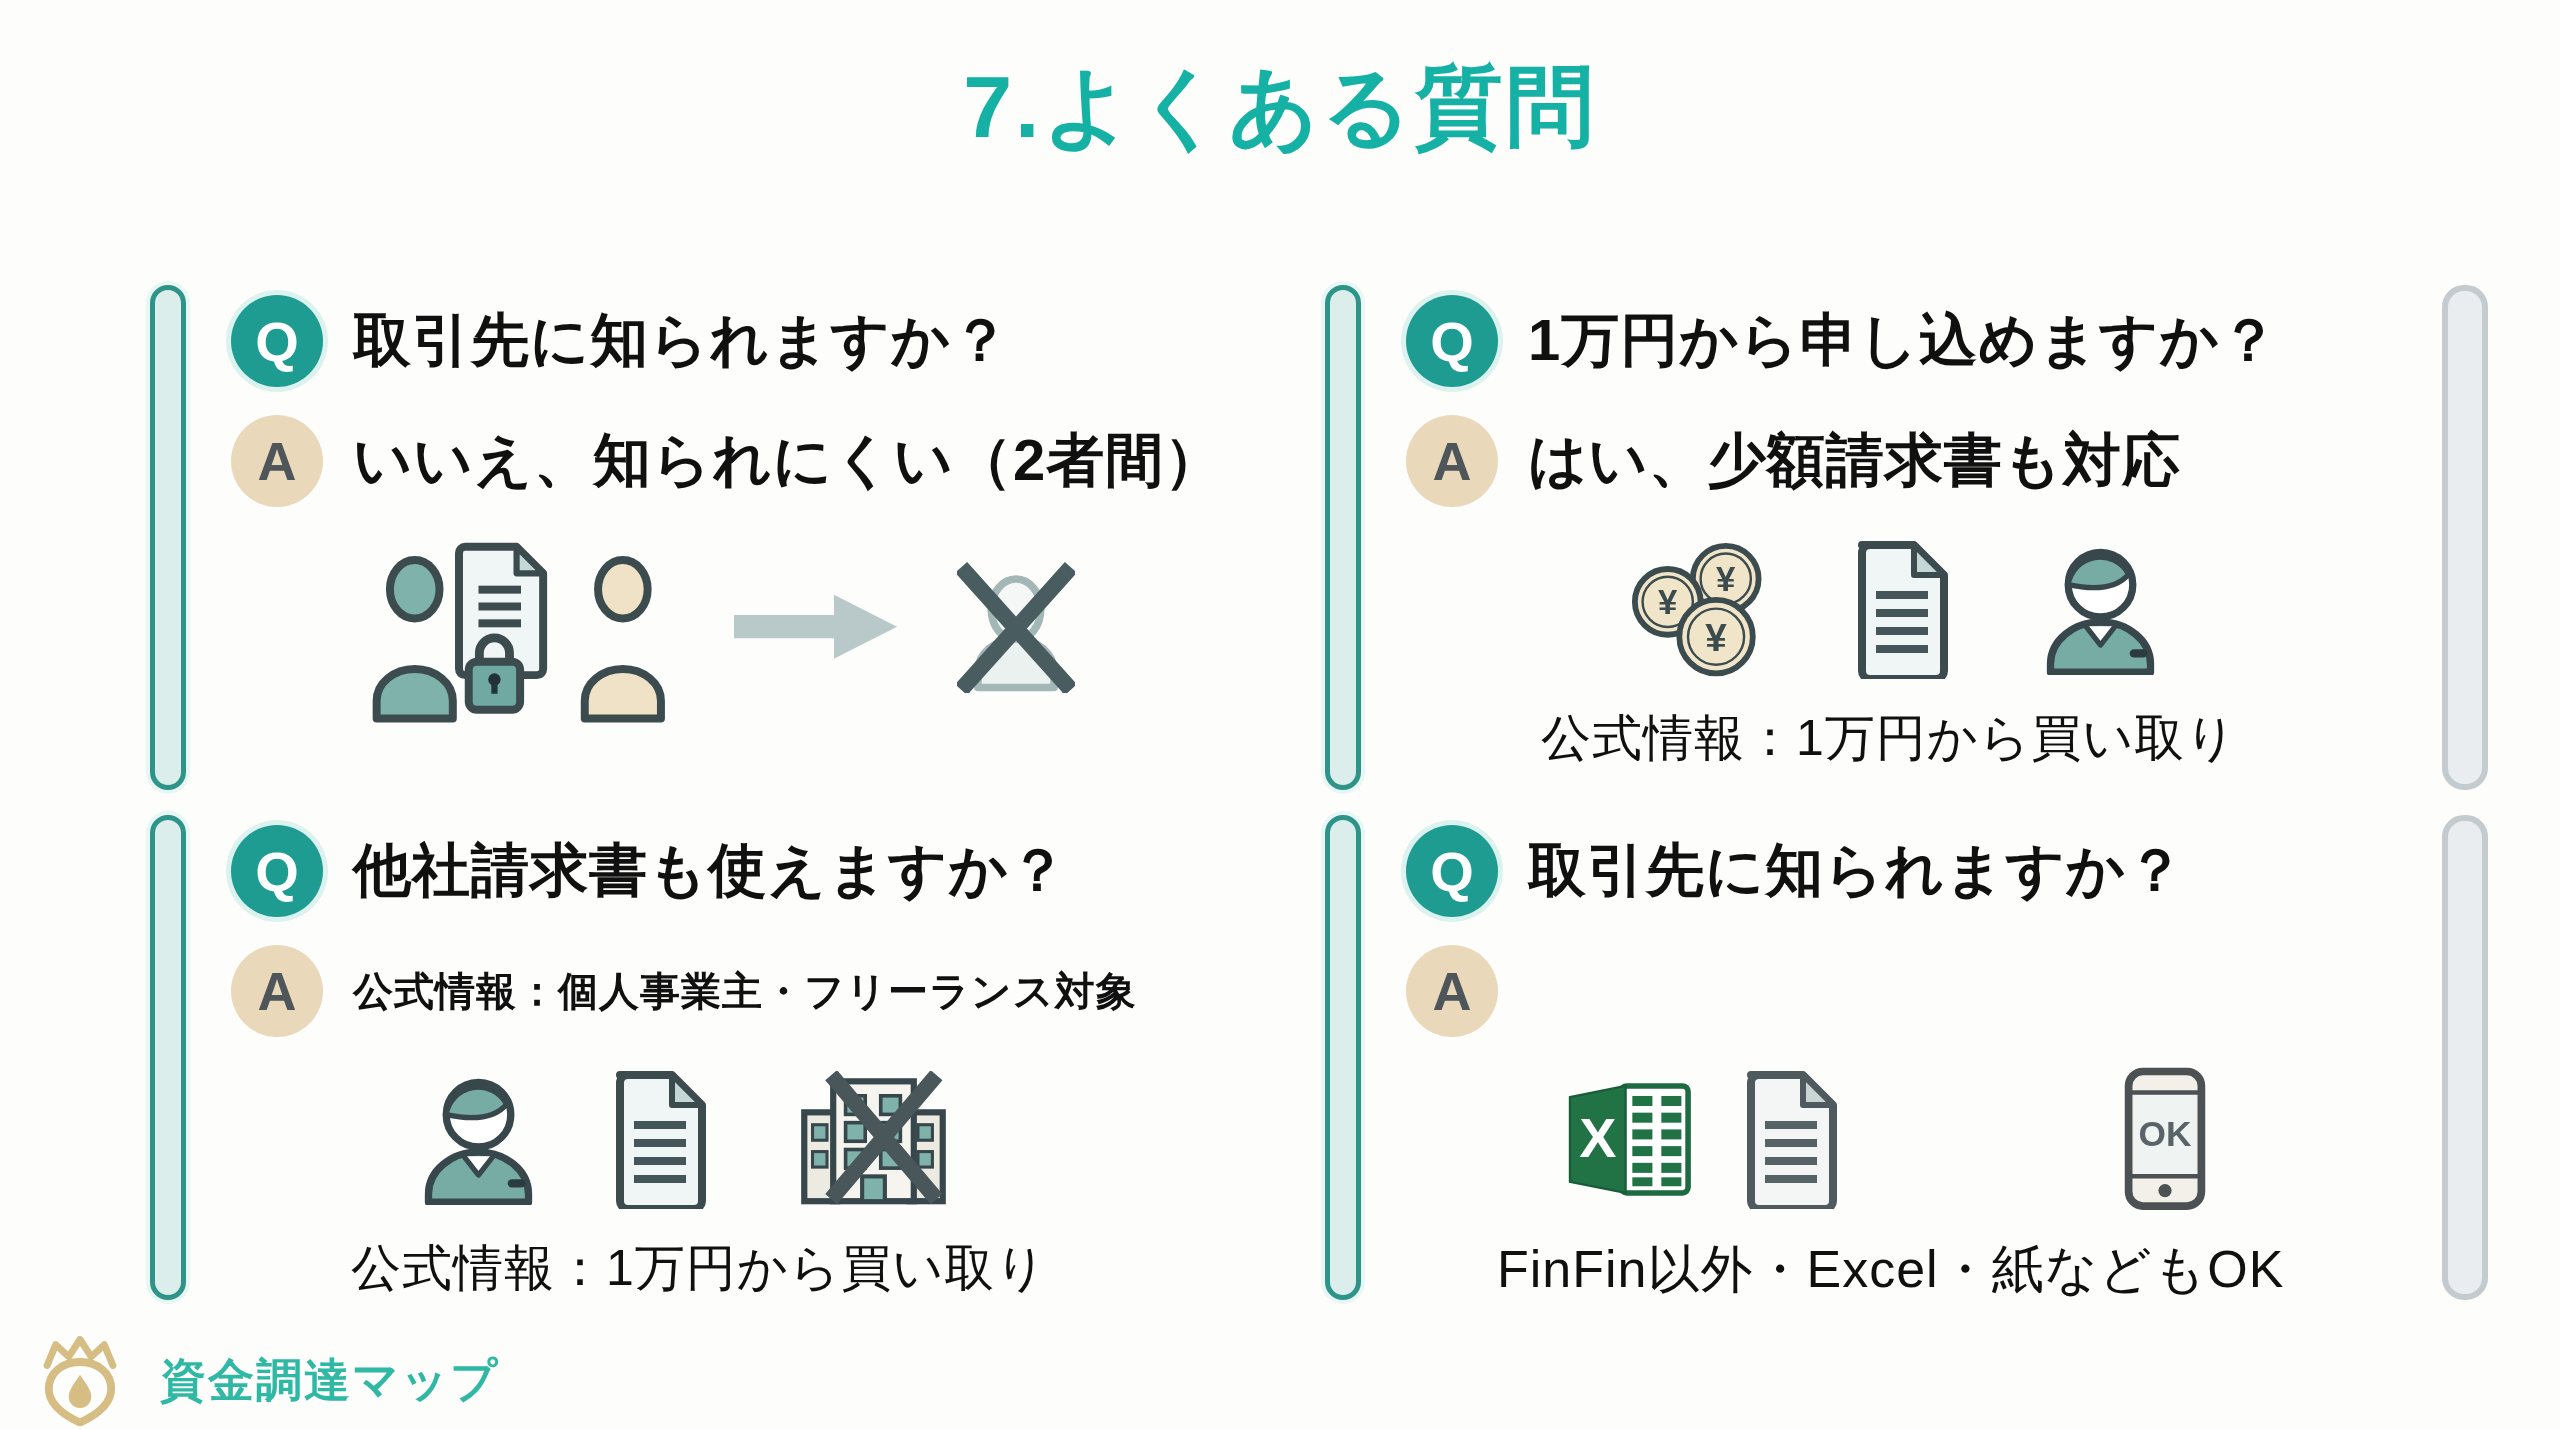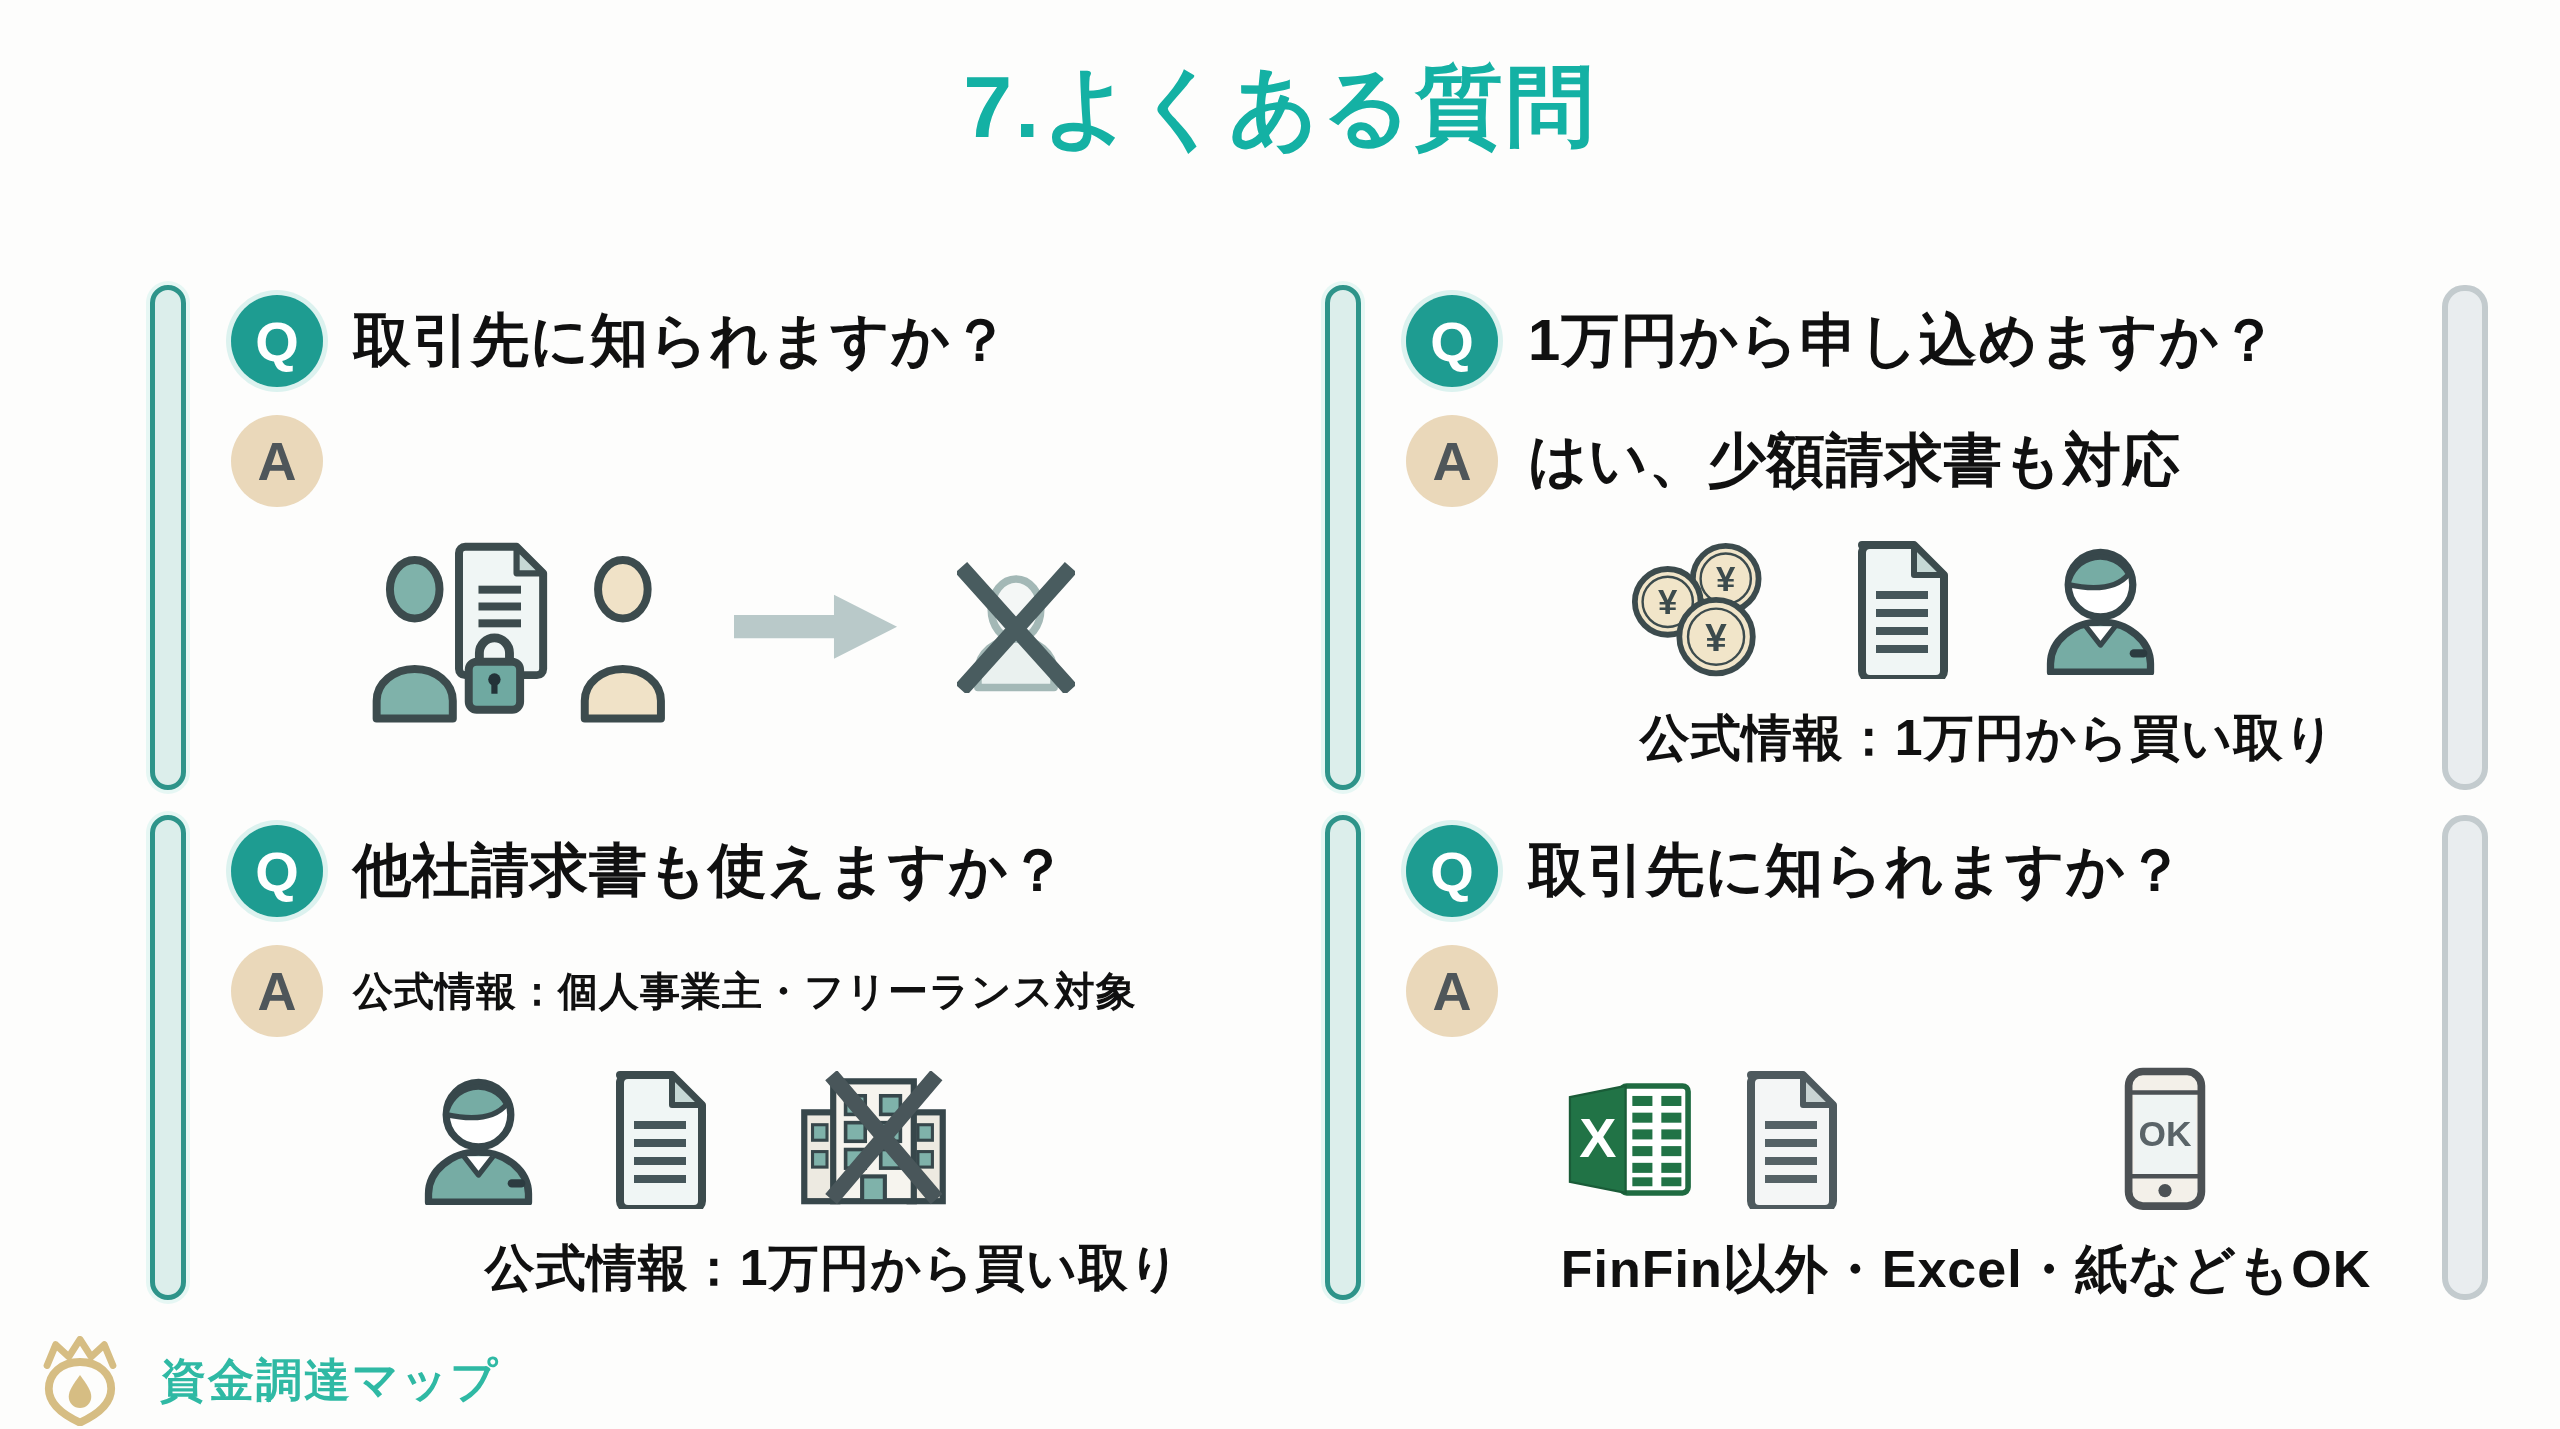--- a/index.html
+++ b/index.html
@@ -52,21 +52,21 @@
     display:flex; align-items:center; justify-content:center;
     font-weight:bold;
   }
   .badge-q { background:#1E9C91; color:#FFFFFF; font-size:56px; box-shadow:0 0 0 5px #DCF2EF; }
   .badge-a { background:#EAD8BA; color:#4F565A; font-size:54px; }
 
   .qa-text { font-size:58px; font-weight:bold; white-space:nowrap; letter-spacing:1px; }
   .qa-text.small { font-size:40px; }
 
   .icons-row { display:flex; align-items:center; margin-top:22px; min-height:160px; }
-  .caption { font-size:50px; font-weight:bold; white-space:nowrap; margin-top:16px; letter-spacing:1px;text-align:center; }
+  .caption { font-size:50px; font-weight:normal; white-space:nowrap; margin-top:16px; letter-spacing:1px; }
 
   .logo { position:absolute; left:28px; top:1336px; display:flex; align-items:center; gap:28px; }
   .logo-text { font-size:46px; font-weight:bold; color:#2FB9A4; letter-spacing:2px; white-space:nowrap; }
 
   svg { display:block; }
   svg text { font-family:"Liberation Sans","DejaVu Sans",sans-serif; }
 </style>
 </head>
 <body>
 
@@ -76,20 +76,21 @@
 
   <section class="block blk-tl">
     <div class="accent-bar"></div>
     <div class="block-content">
       <div class="qa-row">
         <span class="badge badge-q">Q</span>
         <span class="qa-text">取引先に知られますか？</span>
       </div>
       <div class="qa-row a-row">
         <span class="badge badge-a">A</span>
+        <span class="qa-text">いいえ、知られにくい（2者間）</span>
       </div>
       <div class="icons-row" style="margin-left:135px;">
         <span>
           <svg width="310" viewBox="0 0 350 220">
             <ellipse cx="55" cy="68" rx="28" ry="33" fill="#7FB2AA" stroke="#3C4B4D" stroke-width="9"></ellipse>
             <path d="M12 214 v-20 a43 36 0 0 1 86 0 v20 z" fill="#7FB2AA" stroke="#3C4B4D" stroke-width="9" stroke-linejoin="round"></path>
             <path d="M112 20 h58 l30 30 v108 a7 7 0 0 1 -7 7 h-81 a7 7 0 0 1 -7 -7 V27 a7 7 0 0 1 7 -7 z" fill="#F0F6F5" stroke="#3C4B4D" stroke-width="9" stroke-linejoin="round"></path>
             <path d="M170 20 v30 h30 z" fill="#C6D8D5" stroke="#3C4B4D" stroke-width="7" stroke-linejoin="round"></path>
             <rect x="127" y="64" width="48" height="9" fill="#3C4B4D"></rect>
             <rect x="127" y="83" width="48" height="9" fill="#3C4B4D"></rect>

